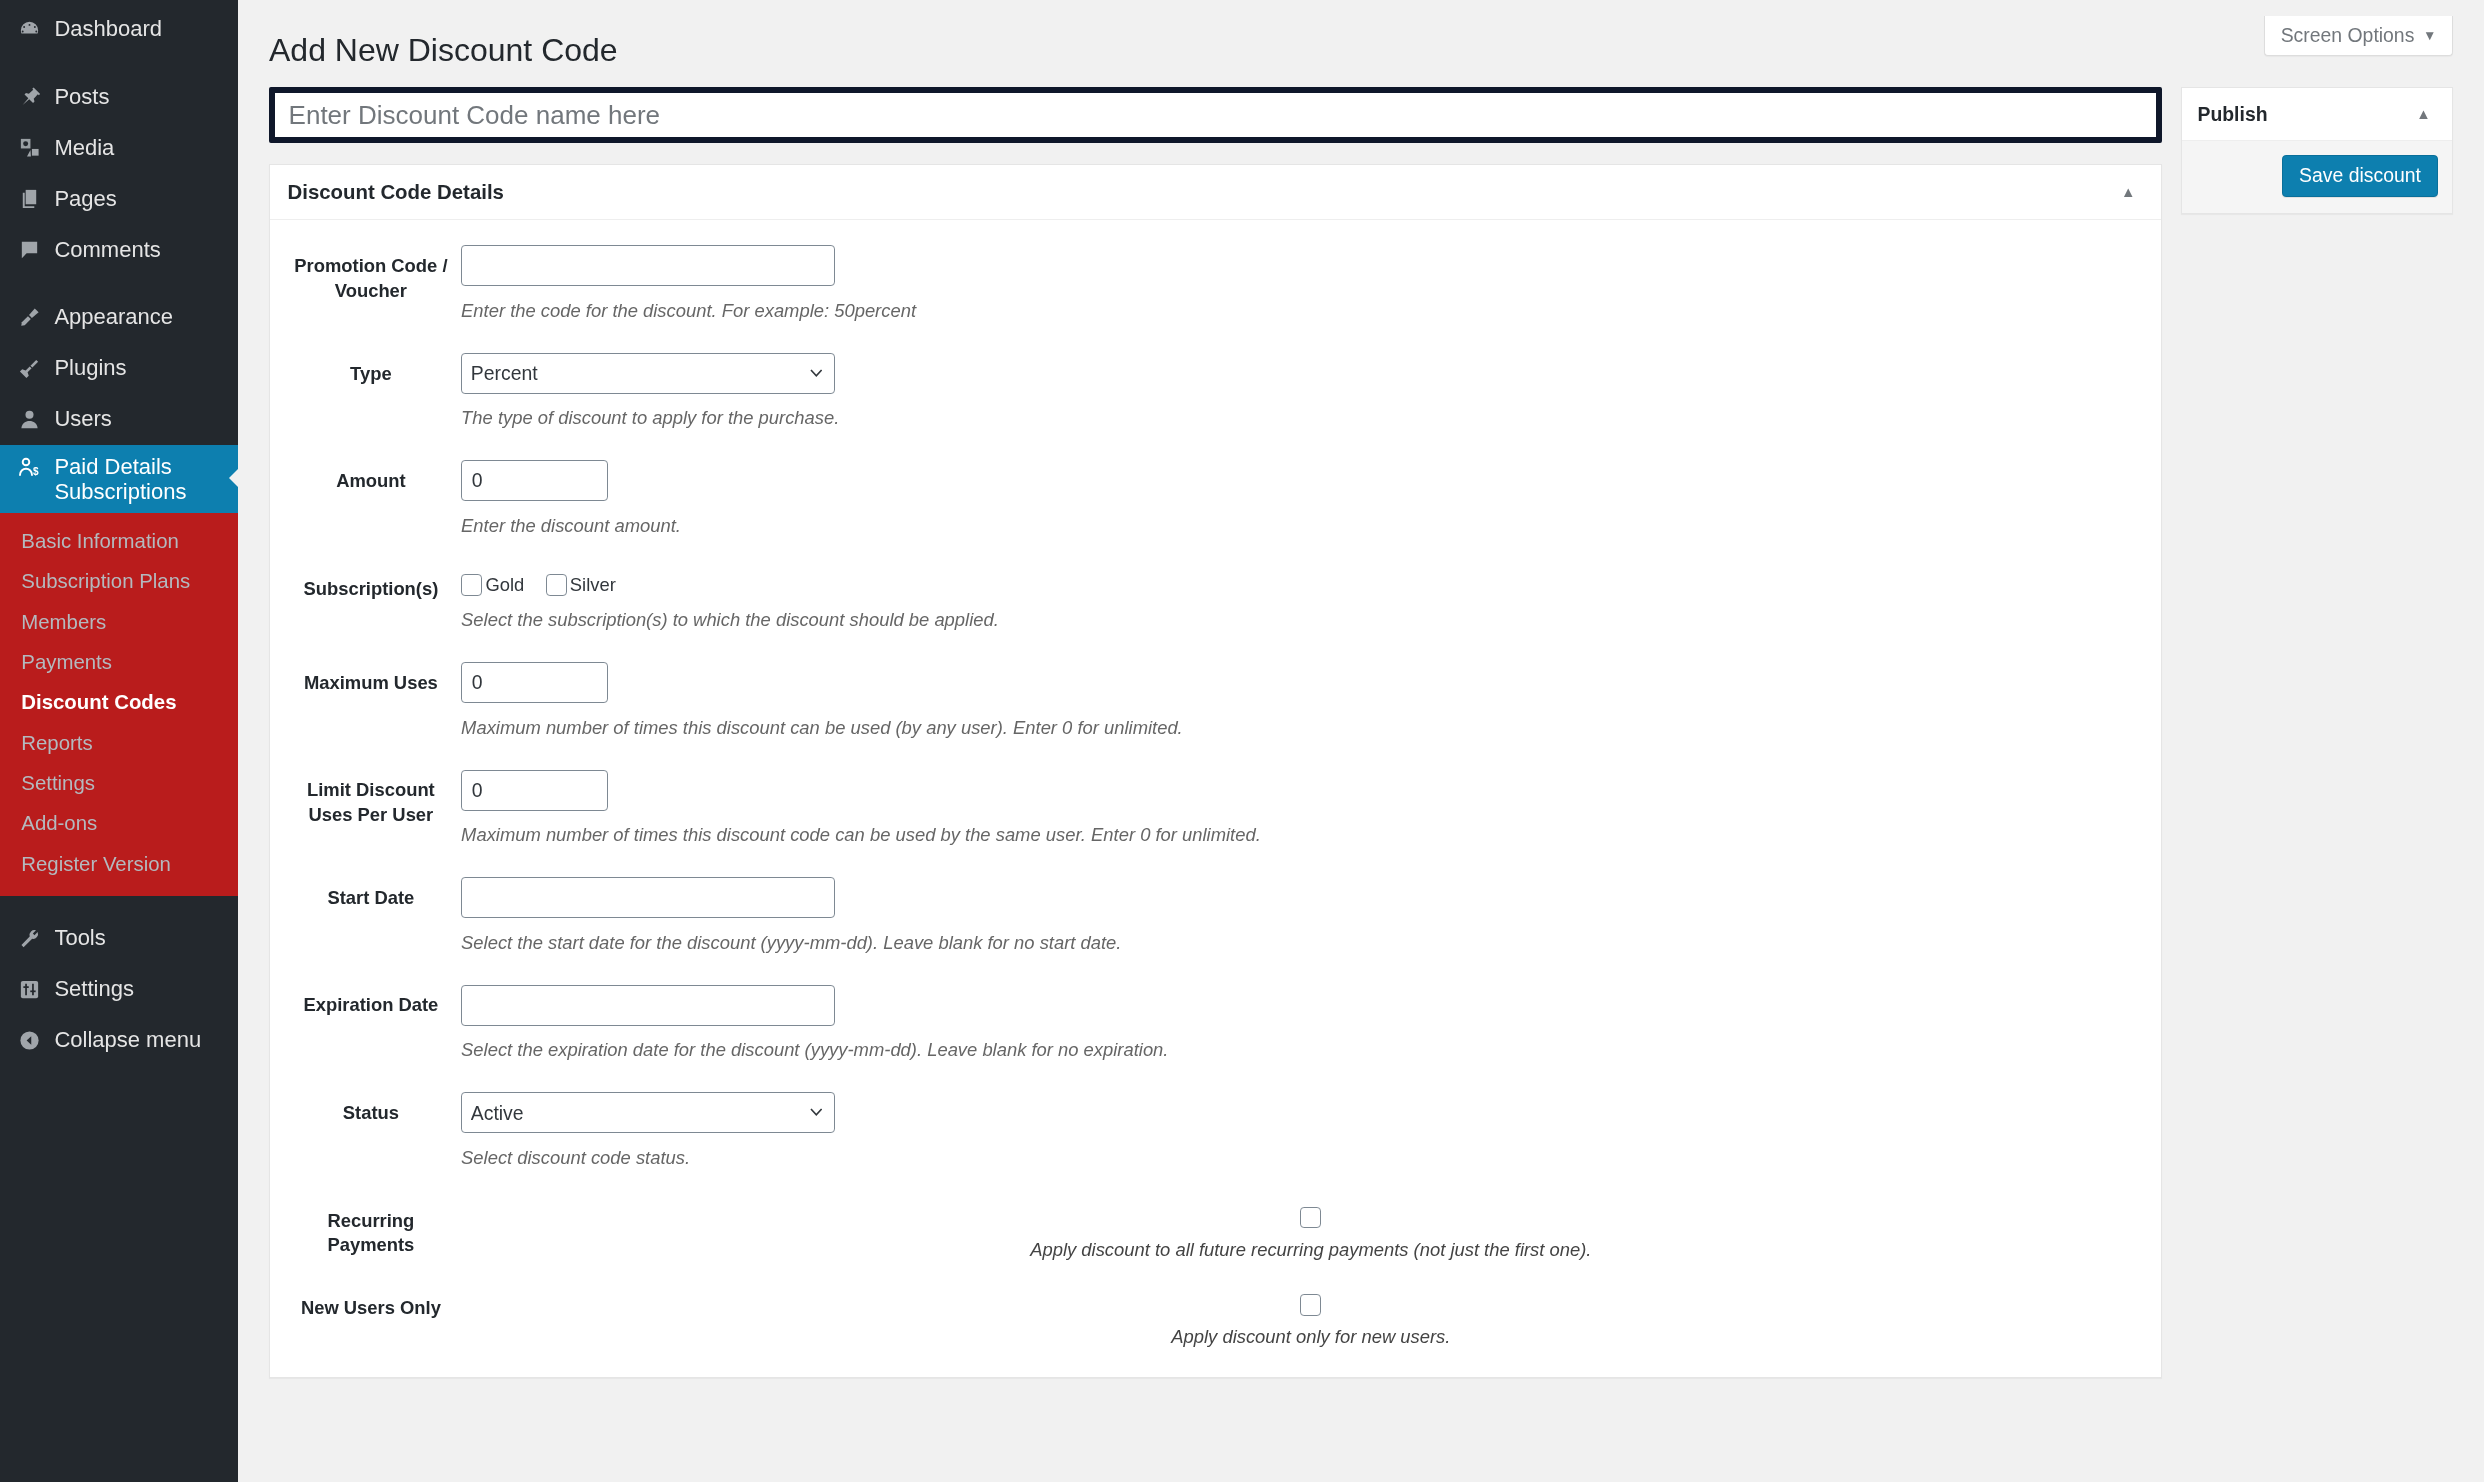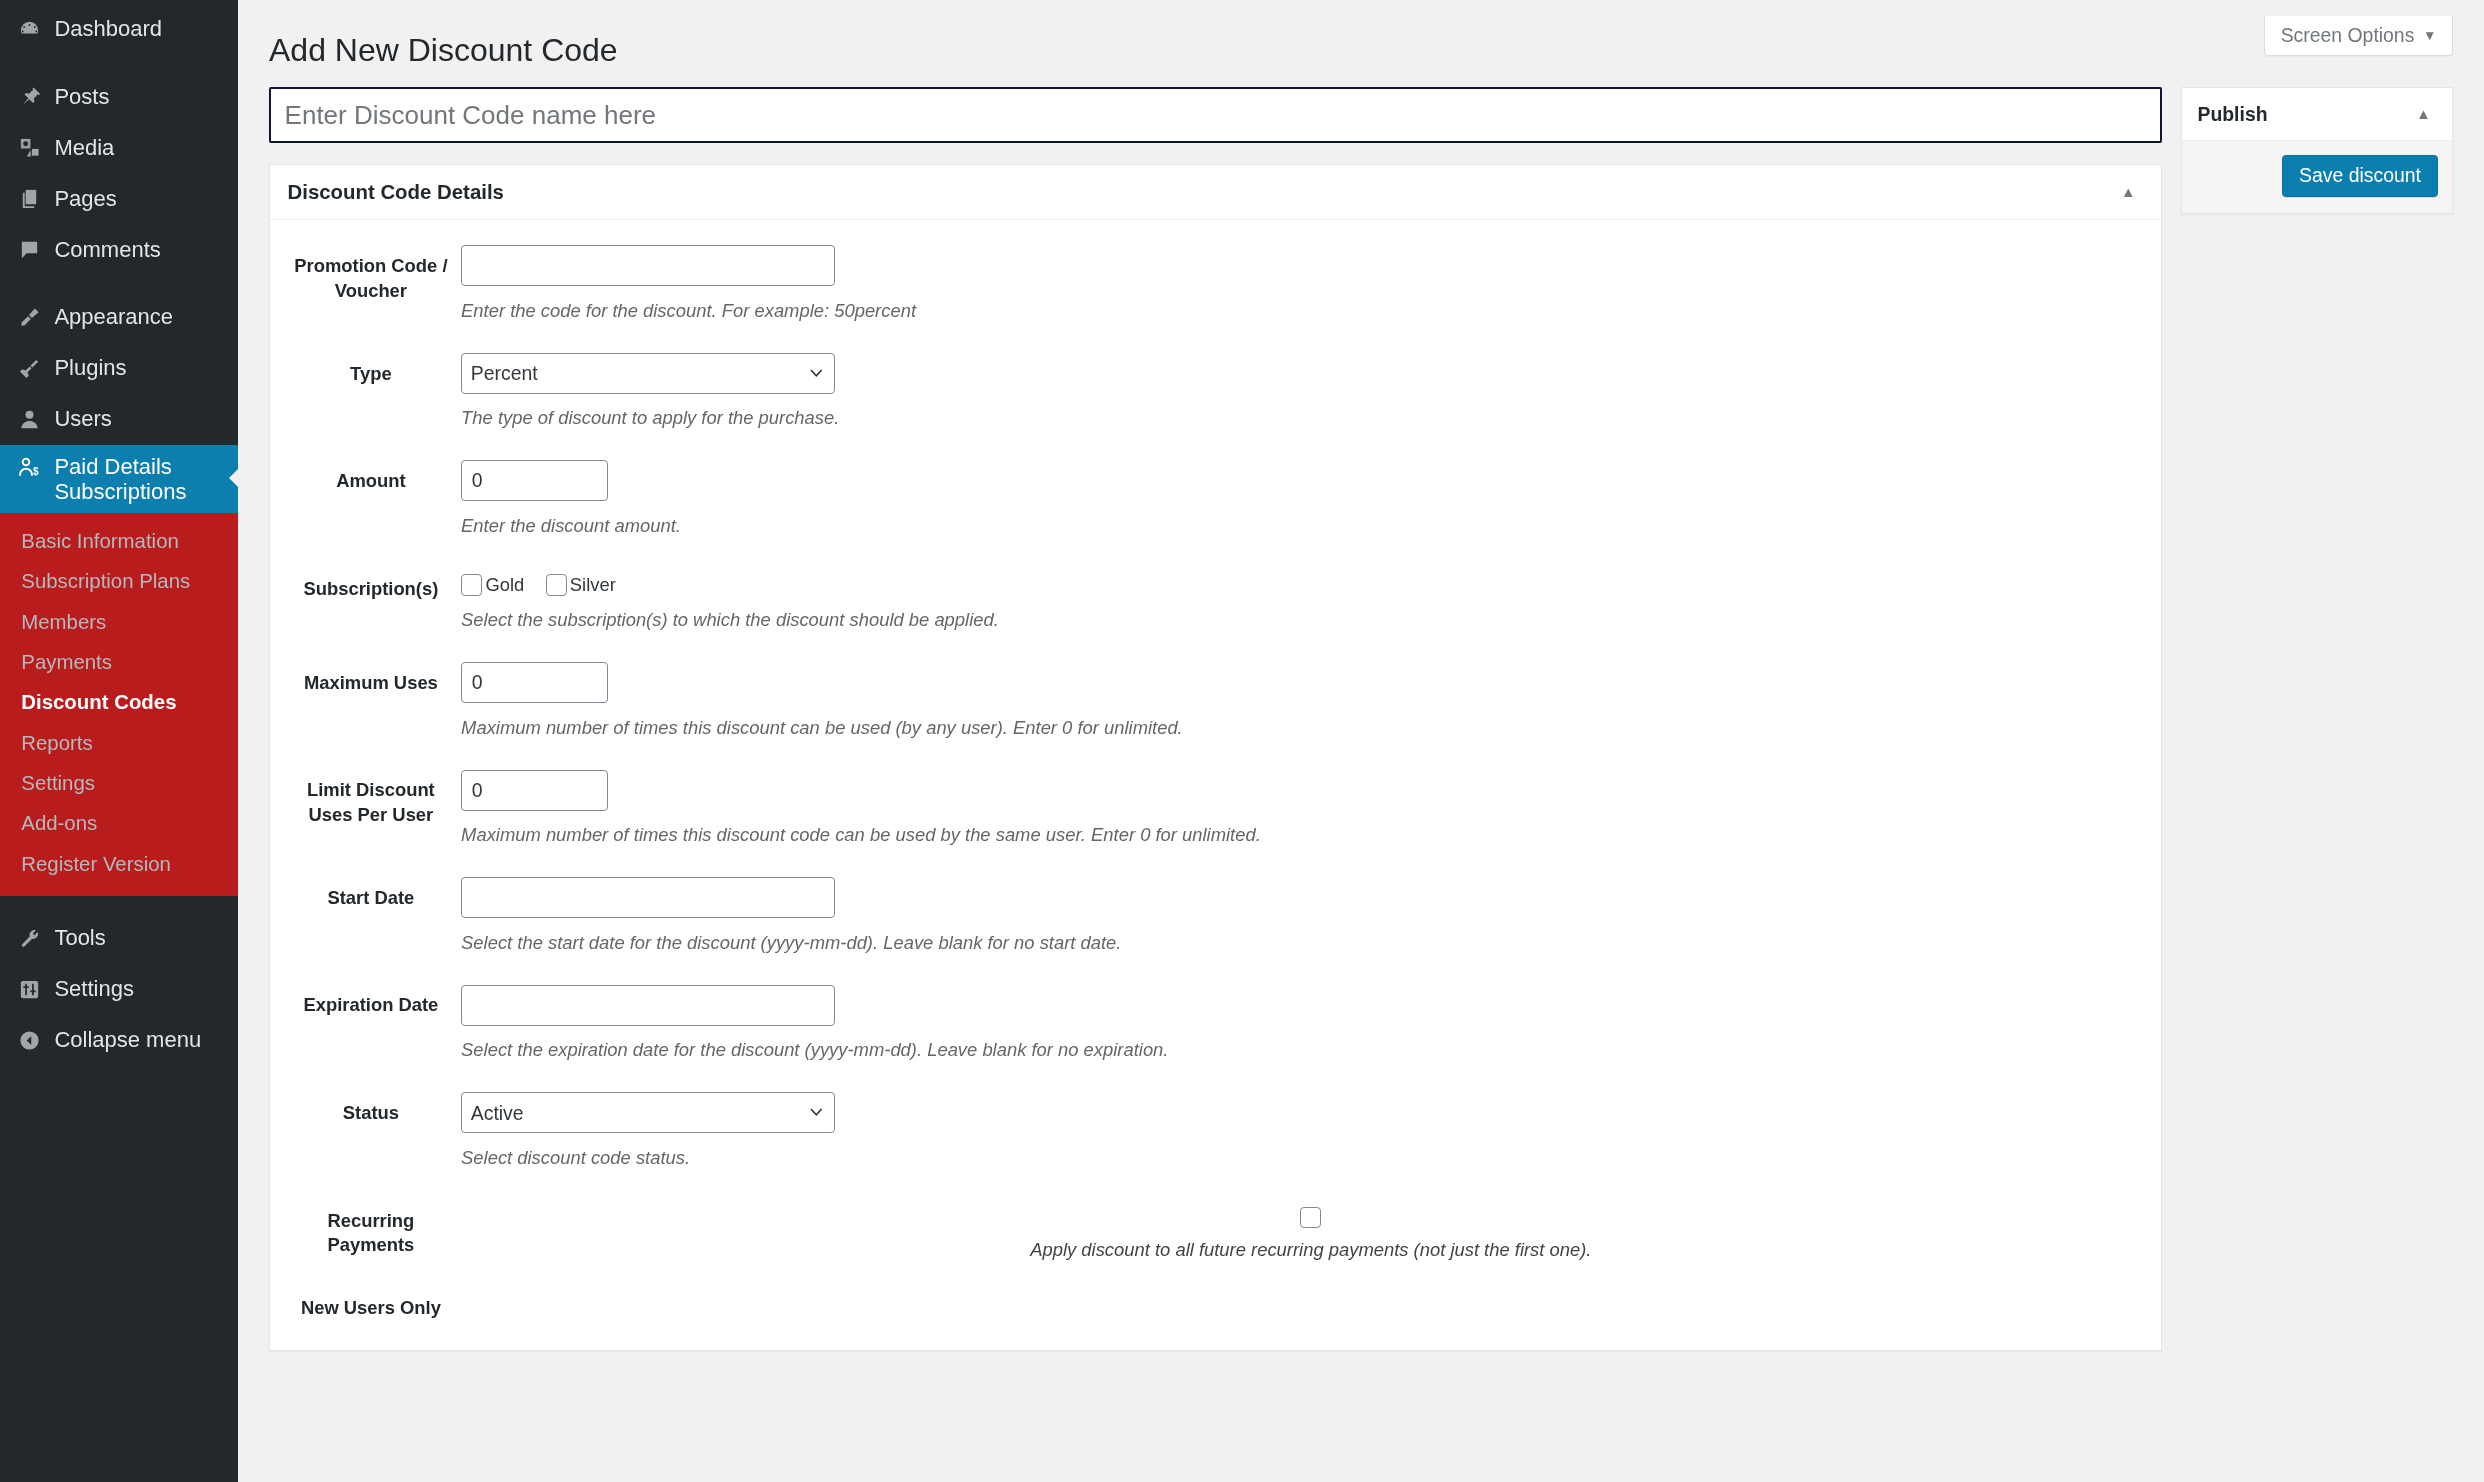--- a/index.html
+++ b/index.html
@@ -94,21 +94,21 @@
   }
 
   #poststuff { display: flex; align-items: flex-start; gap: 0; }
   #post-body-content { flex: 1; min-width: 0; }
   #postbox-container-1 { width: 272px; min-width: 272px; margin-left: 19.4px; }
 
   
   #titlewrap { margin-bottom: 21.3px; }
   #title-input {
     display: block; width: 100%; height: 56px;
-    border: 2px solid #0f172a; background: #fff;
+    border: 6px solid #0f172a; background: #fff;
     padding: 2.9px 13.6px;
     font-family: "Liberation Sans", sans-serif;
     font-size: 26px; color: #be185d;
     border-radius: 1.9px;
     outline: none;
   }
   #title-input::placeholder { color: #72777c; }
 
   
   .postbox {
@@ -499,20 +499,26 @@
                 <div class="cb-row">
                   <span class="cb-box"></span>
                   <span class="cb-label ital">Apply discount to all future recurring payments (not just the first one).</span>
                 </div>
               </div>
             </div>
             <div class="row-gap" style="height:27px"></div>
 
             <div class="form-row">
               <div class="fl">New Users Only</div>
+              <div class="ff">
+                <div class="cb-row">
+                  <span class="cb-box"></span>
+                  <span class="cb-label ital">Apply discount only for new users.</span>
+                </div>
+              </div>
             </div>
 
           </div>
         </div>
       </div>
 
       <div id="postbox-container-1">
         <div class="postbox publish-box">
           <div class="postbox-header">
             <h2>Publish</h2>

